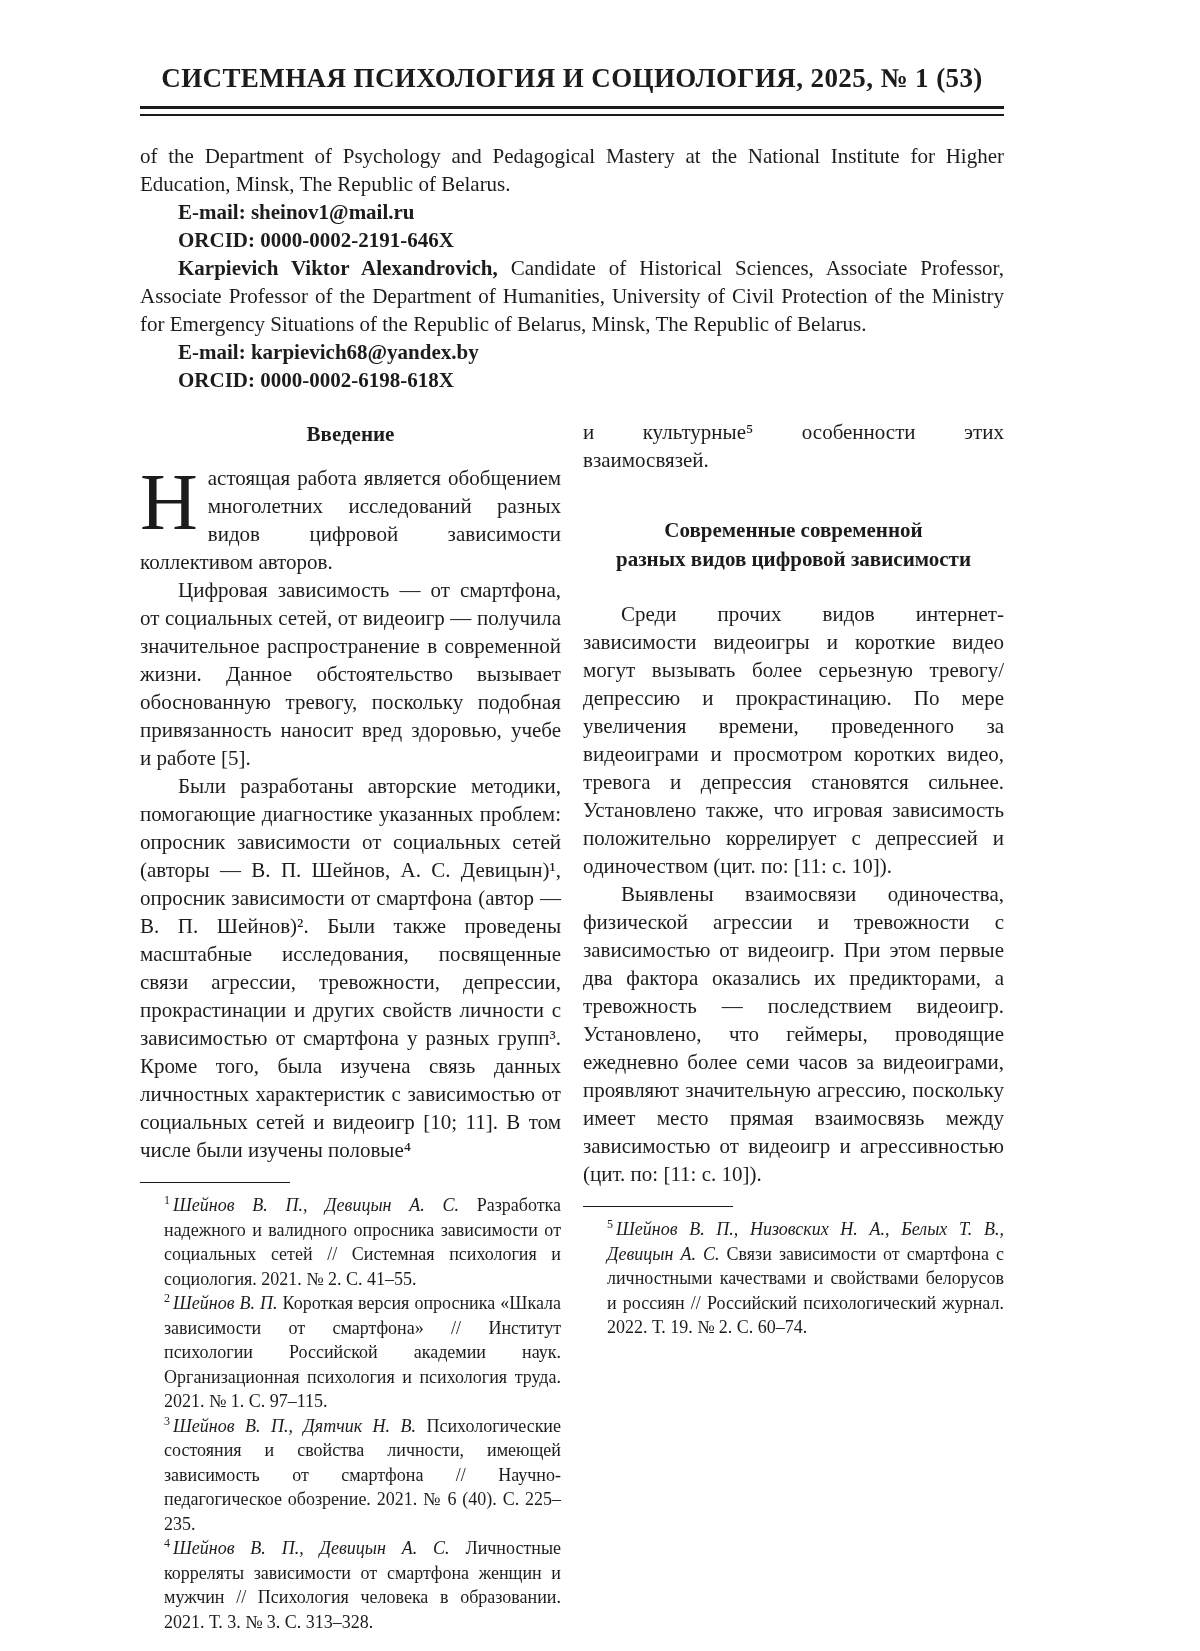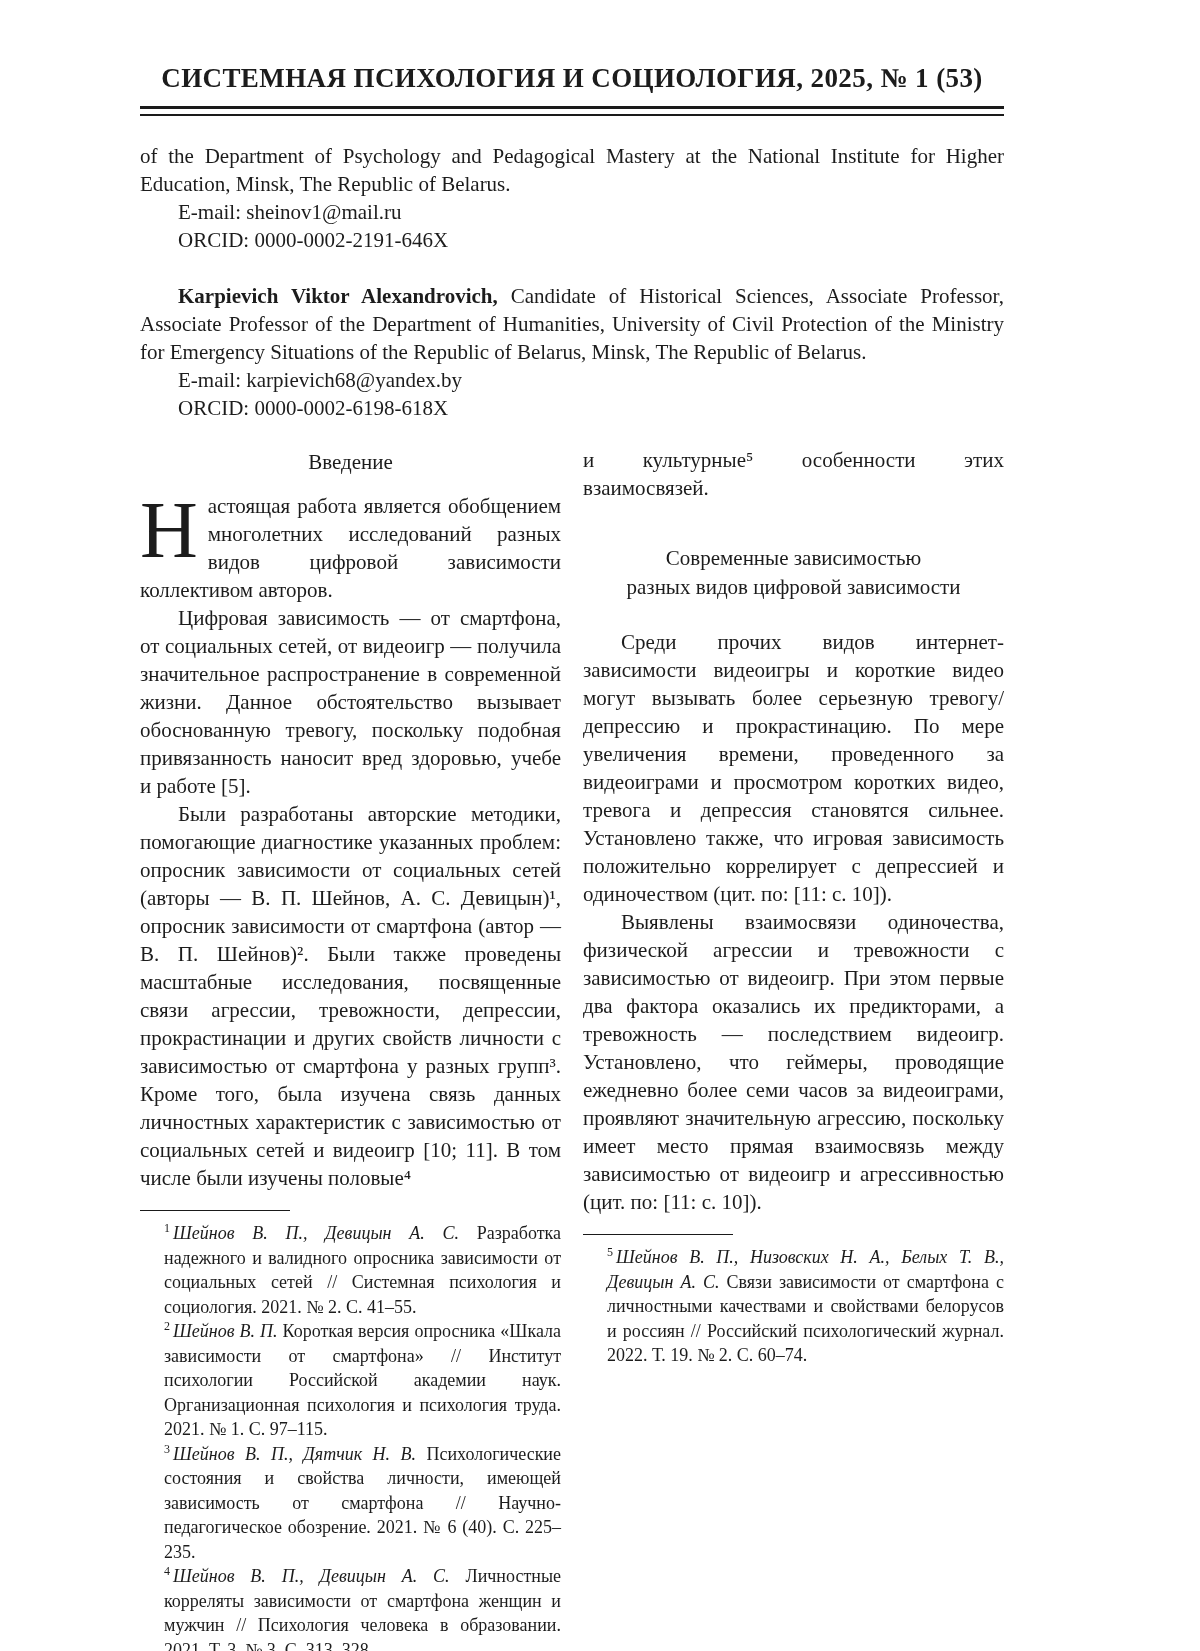--- a/index.html
+++ b/index.html
@@ -35,23 +35,23 @@
   }
   
   .front-matter p {
     margin: 0;
     text-align: justify;
     hyphens: auto;
   }
   .front-matter .line-indent {
     text-indent: 38px;
     text-align: left;
+    font-weight: bold;
   }
   .front-matter .author-block {
-    margin-top: 28px;
     text-indent: 38px;
     font-family: Liberation Serif, serif;
   }
   
   .columns {
     display: flex;
     gap: 22px;
     margin-top: 24px;
   }
   .col {
@@ -59,21 +59,21 @@
     min-width: 0;
   }
   .col p {
     margin: 0;
     text-align: justify;
     hyphens: auto;
   }
   .col p.indent { text-indent: 38px; }
   .section-heading {
     text-align: center;
-    font-weight: normal;
+    font-weight: bold;
     margin: 0 0 16px 0;
   }
   .section-heading.mid {
     margin-top: 42px;
     margin-bottom: 26px;
     line-height: 29px;
   }
   
   .dropcap {
     float: left;
@@ -144,21 +144,21 @@
         <p><sup>2</sup><em>Шейнов В. П.</em><span> Короткая версия опросника «Шкала зависимости от смартфона» // Институт психологии Российской академии наук. Организационная психология и психология труда. 2021. № 1. С. 97–115.</span></p>
         <p><sup>3</sup><em>Шейнов В. П., Дятчик Н. В.</em><span> Психологические состояния и свойства личности, имеющей зависимость от смартфона // Научно-педагогическое обозрение. 2021. № 6 (40). С. 225–235.</span></p>
         <p><sup>4</sup><em>Шейнов В. П., Девицын А. С.</em><span> Личностные корреляты зависимости от смартфона женщин и мужчин // Психология человека в образовании. 2021. Т. 3. № 3. С. 313–328.</span></p>
       </div>
     </div>
 
     <div class="col">
       <p>и культурные⁵ особенности этих взаимосвязей.</p>
 
 
-      <h3 class="section-heading mid" style="font-size:21px;"><span>Современные зависимостью</span><br><span>разных видов цифровой зависимости</span></h3>
+      <h3 class="section-heading mid" style="font-size:21px;"><span>Современные современной</span><br><span>разных видов цифровой зависимости</span></h3>
 
 
       <p class="indent">Среди прочих видов интернет-зависимости видеоигры и короткие видео могут вызывать более серьезную тревогу/депрессию и прокрастинацию. По мере увеличения времени, проведенного за видеоиграми и просмотром коротких видео, тревога и депрессия становятся сильнее. Установлено также, что игровая зависимость положительно коррелирует с депрессией и одиночеством (цит. по: [11: с. 10]).</p>
 
       <p class="indent">Выявлены взаимосвязи одиночества, физической агрессии и тревожности с зависимостью от видеоигр. При этом первые два фактора оказались их предикторами, а тревожность — последствием видеоигр. Установлено, что геймеры, проводящие ежедневно более семи часов за видеоиграми, проявляют значительную агрессию, поскольку имеет место прямая взаимосвязь между зависимостью от видеоигр и агрессивностью (цит. по: [11: с. 10]).</p>
 
       <div class="footnote-sep"></div>
 
       <div class="footnotes">
         <p><sup>5</sup><em>Шейнов В. П., Низовских Н. А., Белых Т. В., Девицын А. С.</em><span> Связи зависимости от смартфона с личностными качествами и свойствами белорусов и россиян // Российский психологический журнал. 2022. Т. 19. № 2. С. 60–74.</span></p>

